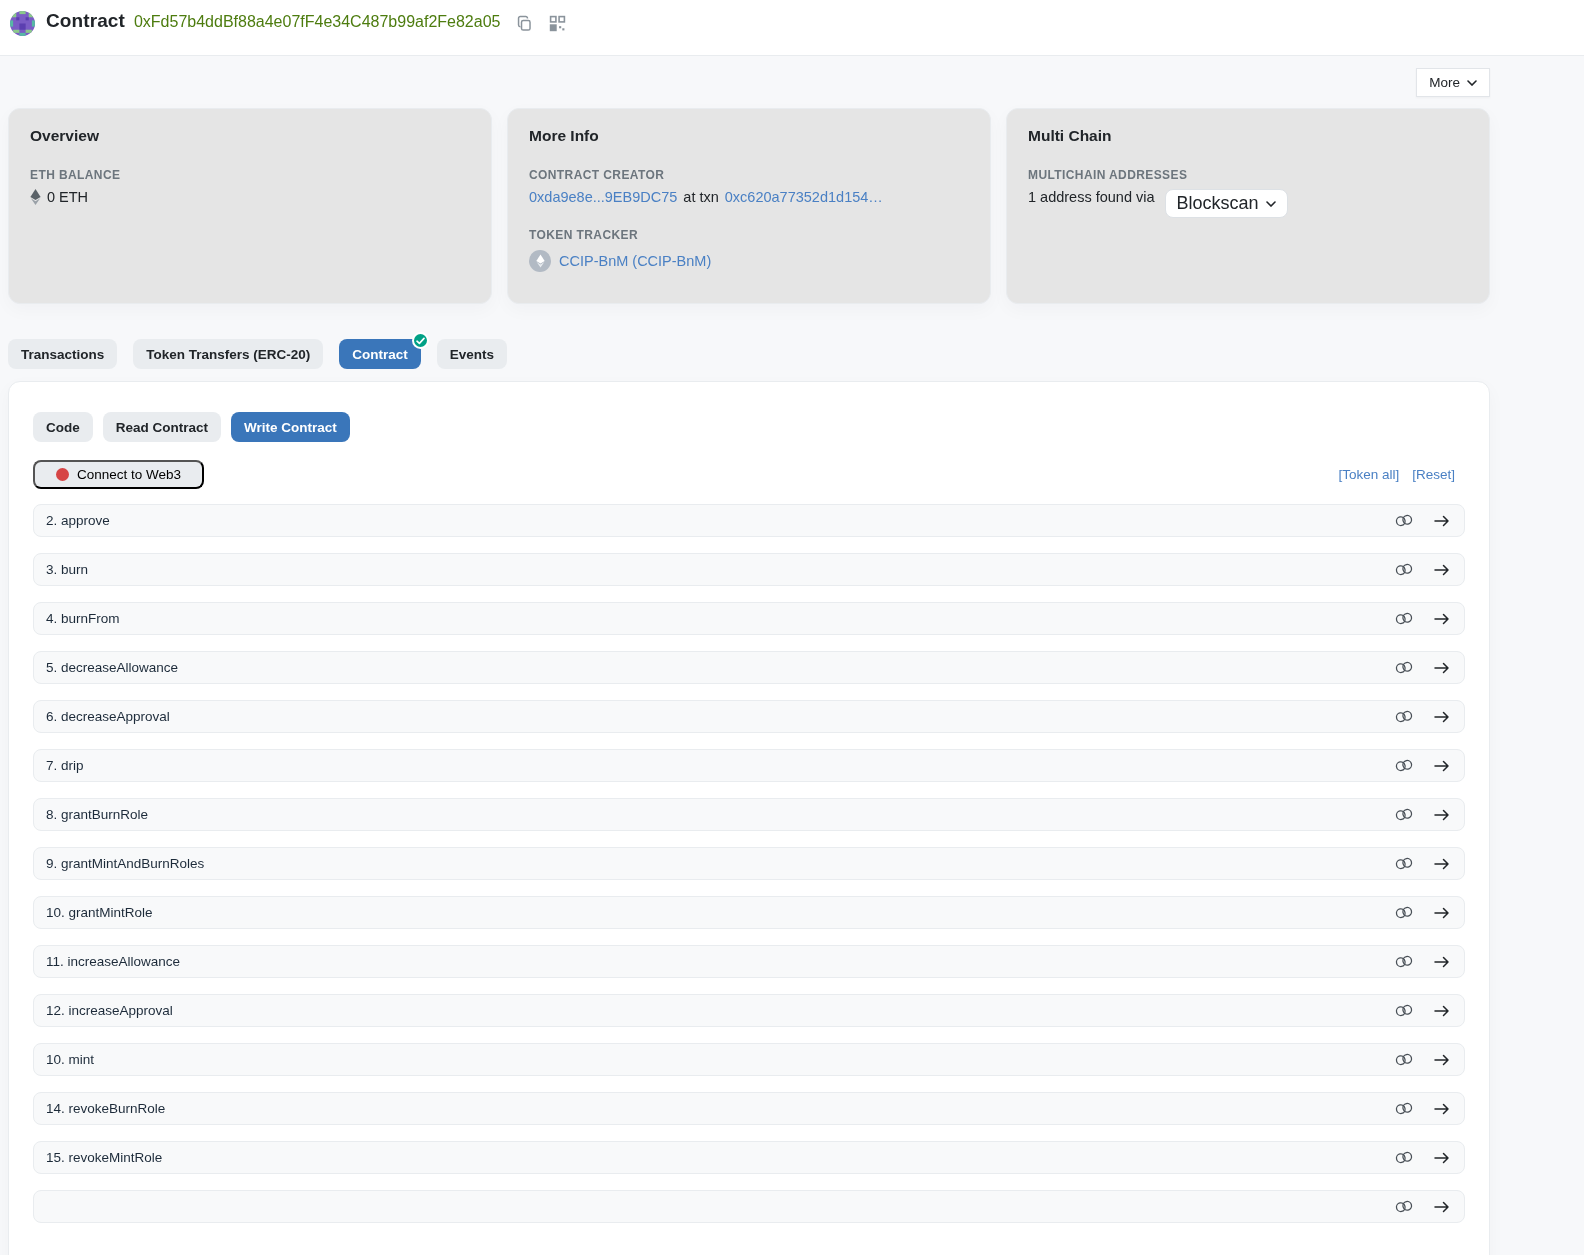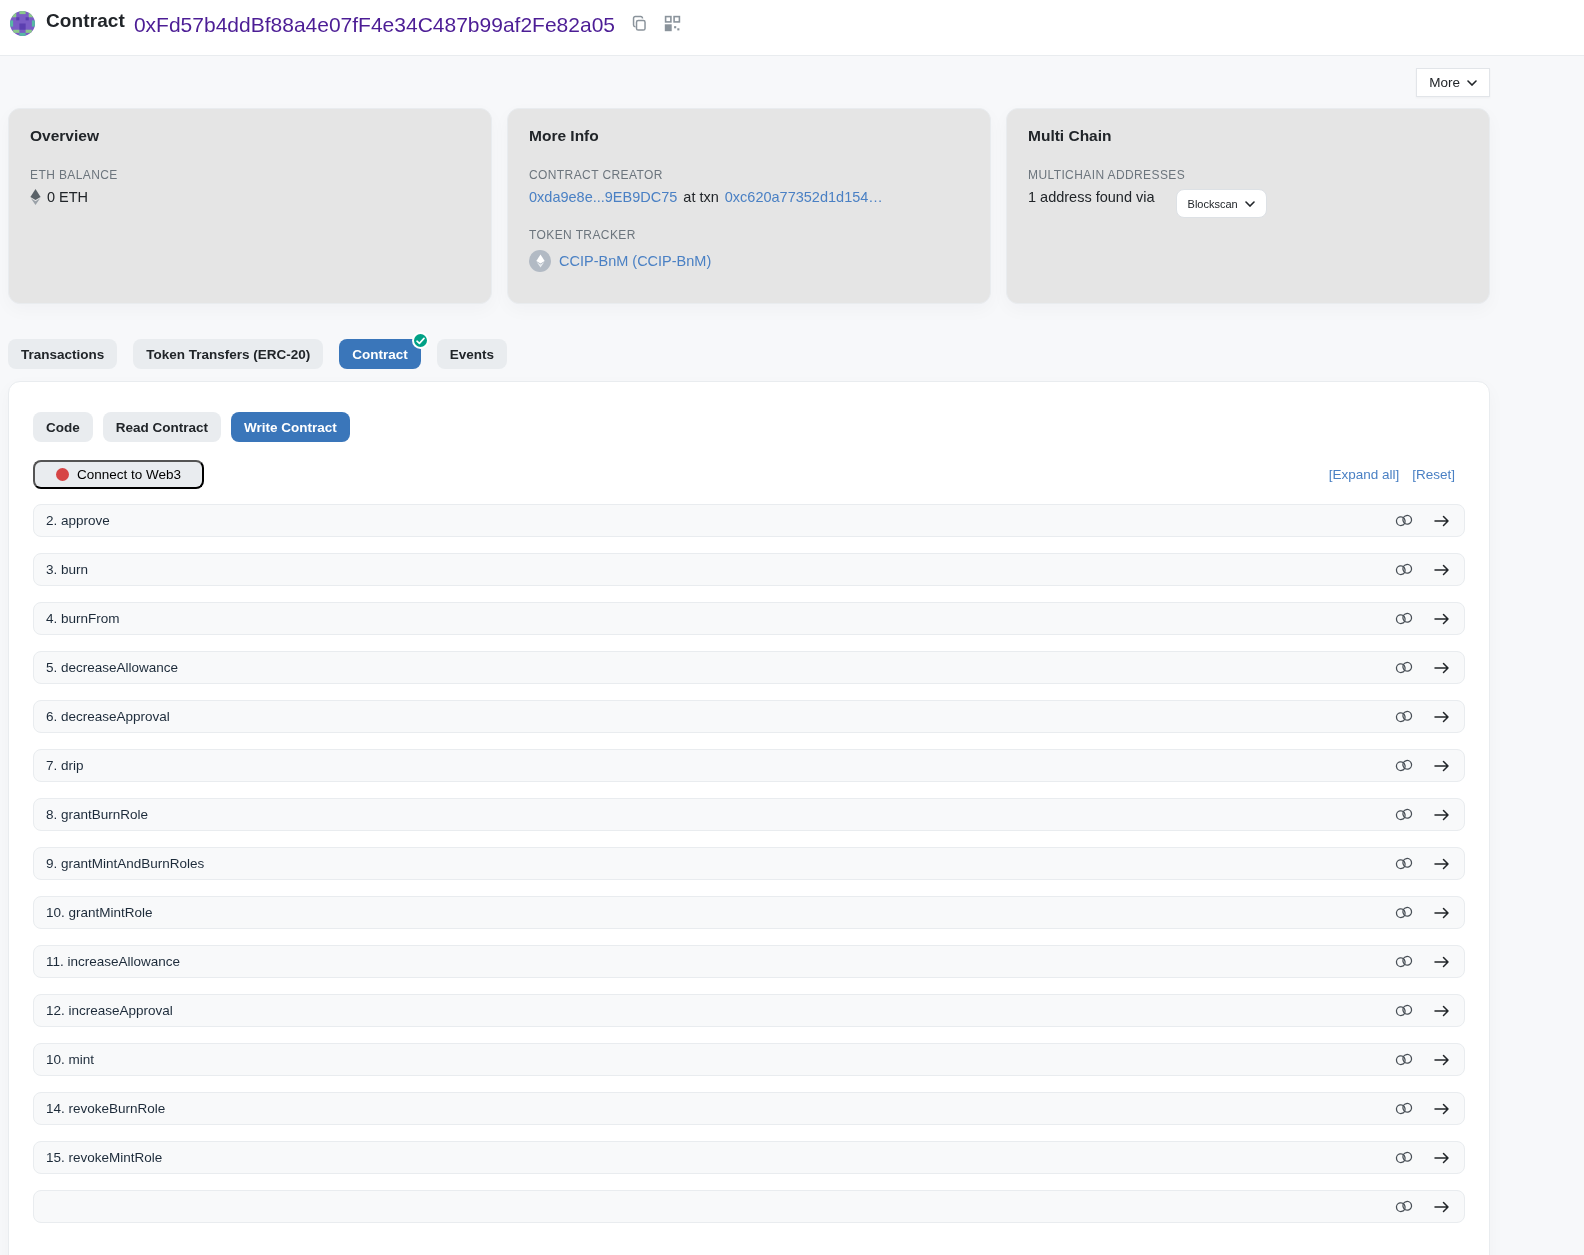--- a/index.html
+++ b/index.html
@@ -24,54 +24,54 @@
   
   .site-header{
     background:#fff;
     height:56px;
     display:flex;align-items:flex-start;
     padding:10px 0 0 10px;
     border-bottom:1px solid var(--border);
   }
   .avatar{width:25px;height:25px;border-radius:50%;overflow:hidden;flex:0 0 auto;margin-top:1px;}
   .page-title{font-size:19px;font-weight:700;margin-left:11px;letter-spacing:.1px;}
-  .page-address{font-size:21px;color:#4c1d95;margin-left:9px;margin-top:3px;}
+  .page-address{font-size:16px;color:#4d7c0f;margin-left:9px;margin-top:3px;}
   .hdr-icon{margin-left:16px;margin-top:5px;color:#8a939b;display:inline-flex;cursor:pointer;}
   
   .page{width:1490px;padding-left:8px;}
   .toolbar-row{display:flex;justify-content:flex-end;margin-top:12px;}
   .more-btn{
     background:#fff;border:1px solid #e2e5e9;border-radius:0;
     height:29px;padding:0 12px;display:inline-flex;align-items:center;gap:7px;
     font-size:13.5px;color:var(--text-dark);cursor:pointer;
     box-shadow:0 1px 2px rgba(0,0,0,.04);
   }
   
   .cards{display:flex;gap:15px;margin-top:11px;}
   .card{
     flex:1;background:#e5e5e5;border:1px solid var(--border);border-radius:12px;
     height:196px;padding:18px 21px;
     box-shadow:0 6px 18px rgba(30,41,59,.03);
   }
   .card-title{font-size:15.5px;font-weight:700;}
   .field-label{
     margin-top:23px;font-size:12px;color:var(--text-gray);
-    letter-spacing:.4px;font-weight:400;
+    letter-spacing:.4px;font-weight:700;
   }
   .field-value{margin-top:7px;font-size:14.5px;display:flex;align-items:flex-start;gap:6px;}
   a.link{color:var(--link-blue);text-decoration:none;cursor:pointer;}
   .token-line{margin-top:8px;display:flex;align-items:center;gap:8px;font-size:14.5px;}
   .token-circle{
     width:22px;height:22px;border-radius:50%;background:#b2bac4;
     display:inline-flex;align-items:center;justify-content:center;flex:0 0 auto;
   }
   .dropdown-btn{
     background:#fff;border:1px solid #dde1e5;border-radius:8px;
     height:29px;padding:0 11px;display:inline-flex;align-items:center;gap:7px;
-    font-size:11px;color:var(--text-dark);cursor:pointer;margin-left:15px;
+    font-size:18px;color:var(--text-dark);cursor:pointer;margin-left:4px;
   }
   
   .tabs{display:flex;gap:16px;margin-top:35px;}
   .pill{
     background:var(--border);border:none;border-radius:8px;
     height:30px;padding:0 13px;display:inline-flex;align-items:center;
     font-size:13.5px;font-weight:700;color:var(--text-dark);cursor:pointer;
     position:relative;white-space:nowrap;
   }
   .pill.active{background:var(--primary-blue);color:#fff;}
@@ -227,21 +227,21 @@
       <button class="pill">Read Contract</button>
       <button class="pill active">Write Contract</button>
     </div>
 
     <div class="web3-row">
       <button class="connect-pill">
         <span class="red-dot"></span>
         <span>Connect to Web3</span>
       </button>
       <span class="expand-links">
-        <a class="link">[Expand all]</a>
+        <a class="link">[Token all]</a>
         <a class="link">[Reset]</a>
       </span>
     </div>
 
     <div class="fn-list" id="function-list">
 
   <div class="fn-row">
     <span class="fn-label">2. approve</span>
     <span class="fn-icons">
       <span>

